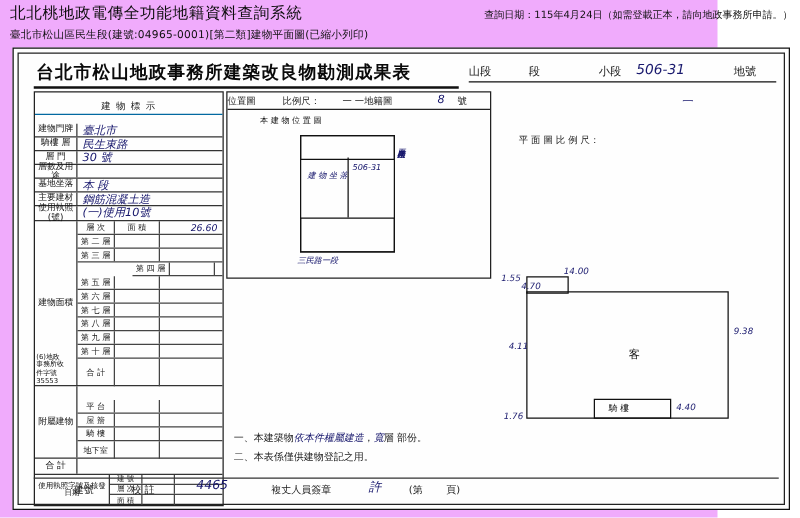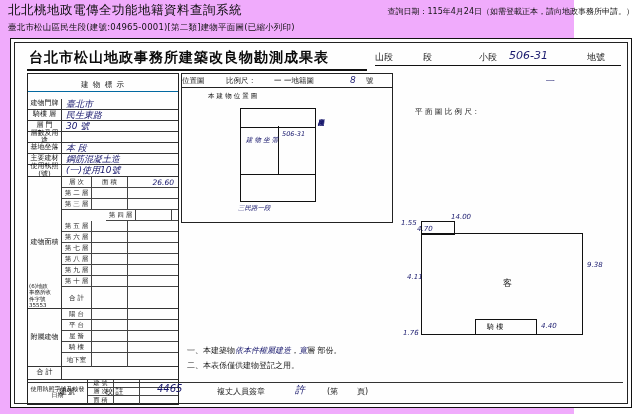--- a/index.html
+++ b/index.html
@@ -226,25 +226,20 @@
               <div class="subc1">合 計</div>
               <div class="subc2"></div>
               <div class="subc3"></div>
             </div>
           </div>
         </div>
 
         <div class="lrow" style="top:235px;height:58px;">
           <div class="lcell-lab">附屬建物</div>
           <div class="subtbl">
-            <div class="subrow" style="top:0px;">
-              <div class="subc1">陽 台</div>
-              <div class="subc2"></div>
-              <div class="subc3"></div>
-            </div>
             <div class="subrow" style="top:11px;">
               <div class="subc1">平 台</div>
               <div class="subc2"></div>
               <div class="subc3"></div>
             </div>
             <div class="subrow" style="top:22px;">
               <div class="subc1">屋 簷</div>
               <div class="subc2"></div>
               <div class="subc3"></div>
             </div>

